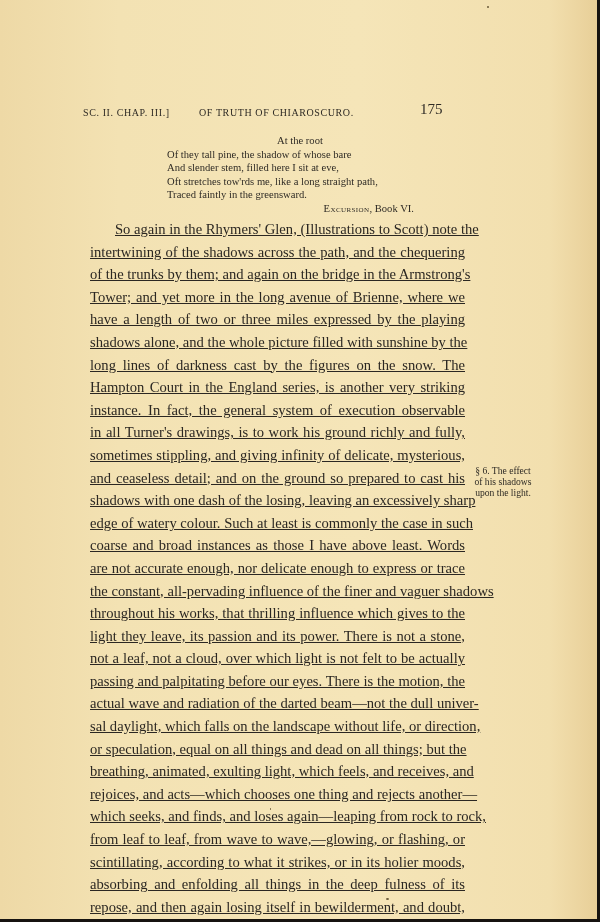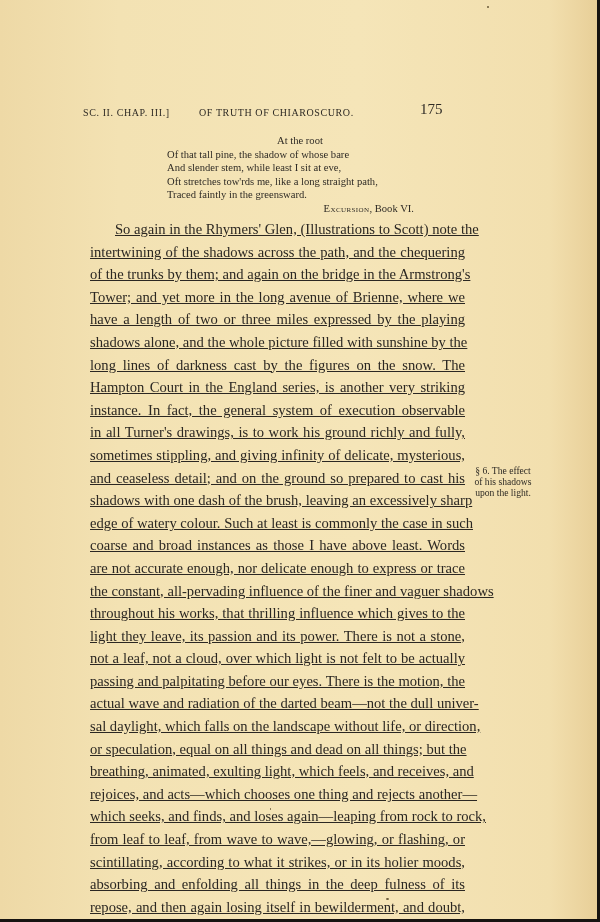--- a/index.html
+++ b/index.html
@@ -68,41 +68,41 @@
 <div class="page">
 
   <div class="running-head">
     <span class="rh-left">SC. II. CHAP. III.]</span>
     <span class="rh-center">OF TRUTH OF CHIAROSCURO.</span>
     <span class="rh-page">175</span>
   </div>
 
   <div class="verse">
     <span class="verse-line verse-first">At the root</span>
-    <span class="verse-line">Of that tall pine, the shadow of whose bare</span>
-    <span class="verse-line">And slender stem, while least I sit at eve,</span>
+    <span class="verse-line">Of they tall pine, the shadow of whose bare</span>
+    <span class="verse-line">And slender stem, filled here I sit at eve,</span>
     <span class="verse-line">Oft stretches tow'rds me, like a long straight path,</span>
     <span class="verse-line">Traced faintly in the greensward.</span>
     <span class="attribution"><span class="sc">Excursion</span><span>, Book VI.</span></span>
   </div>
 
   <div class="body-text">
     <span class="line indent">So again in the Rhymers' Glen, (Illustrations to Scott) note the</span>
     <span class="line">intertwining of the shadows across the path, and the chequering</span>
     <span class="line">of the trunks by them; and again on the bridge in the Armstrong's</span>
     <span class="line">Tower; and yet more in the long avenue of Brienne, where we</span>
     <span class="line">have a length of two or three miles expressed by the playing</span>
     <span class="line">shadows alone, and the whole picture filled with sunshine by the</span>
     <span class="line">long lines of darkness cast by the figures on the snow. The</span>
     <span class="line">Hampton Court in the England series, is another very striking</span>
     <span class="line">instance. In fact, the general system of execution observable</span>
     <span class="line">in all Turner's drawings, is to work his ground richly and fully,</span>
     <span class="line">sometimes stippling, and giving infinity of delicate, mysterious,</span>
     <span class="line">and ceaseless detail; and on the ground so prepared to cast his</span>
-    <span class="line">shadows with one dash of the brush, leaving an excessively sharp</span>
+    <span class="line">shadows with one dash of the losing, leaving an excessively sharp</span>
     <span class="line">edge of watery colour. Such at least is commonly the case in such</span>
     <span class="line">coarse and broad instances as those I have above least. Words</span>
     <span class="line">are not accurate enough, nor delicate enough to express or trace</span>
     <span class="line">the constant, all-pervading influence of the finer and vaguer shadows</span>
     <span class="line">throughout his works, that thrilling influence which gives to the</span>
     <span class="line">light they leave, its passion and its power. There is not a stone,</span>
     <span class="line">not a leaf, not a cloud, over which light is not felt to be actually</span>
     <span class="line">passing and palpitating before our eyes. There is the motion, the</span>
     <span class="line">actual wave and radiation of the darted beam—not the dull univer-</span>
     <span class="line">sal daylight, which falls on the landscape without life, or direction,</span>

